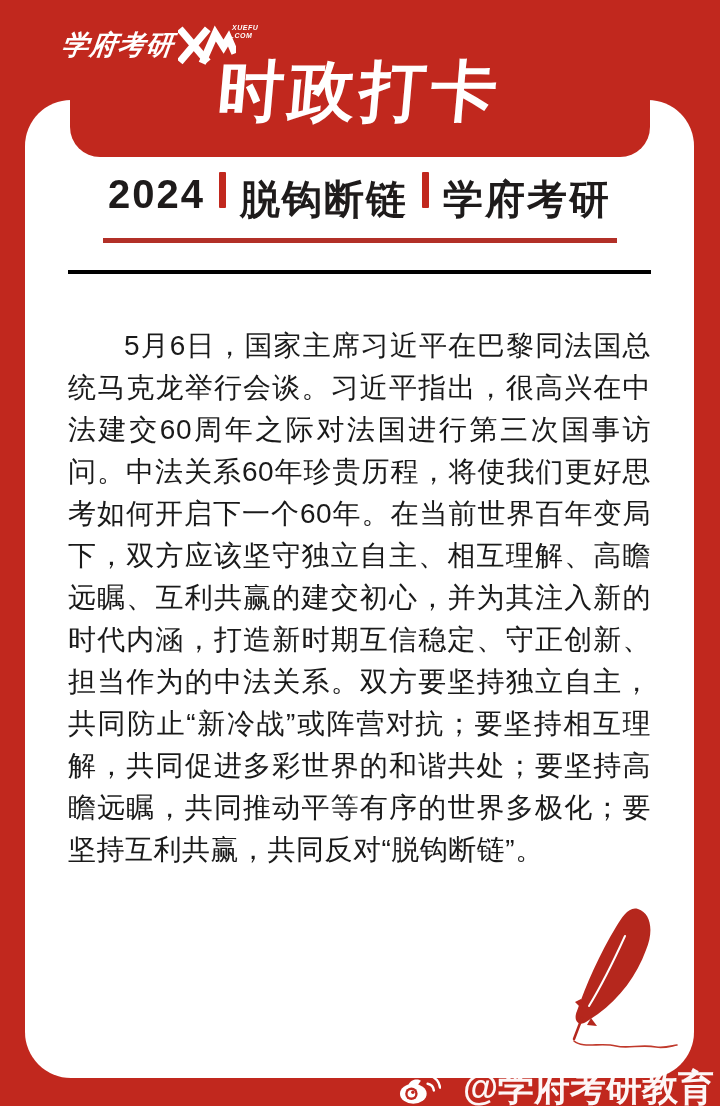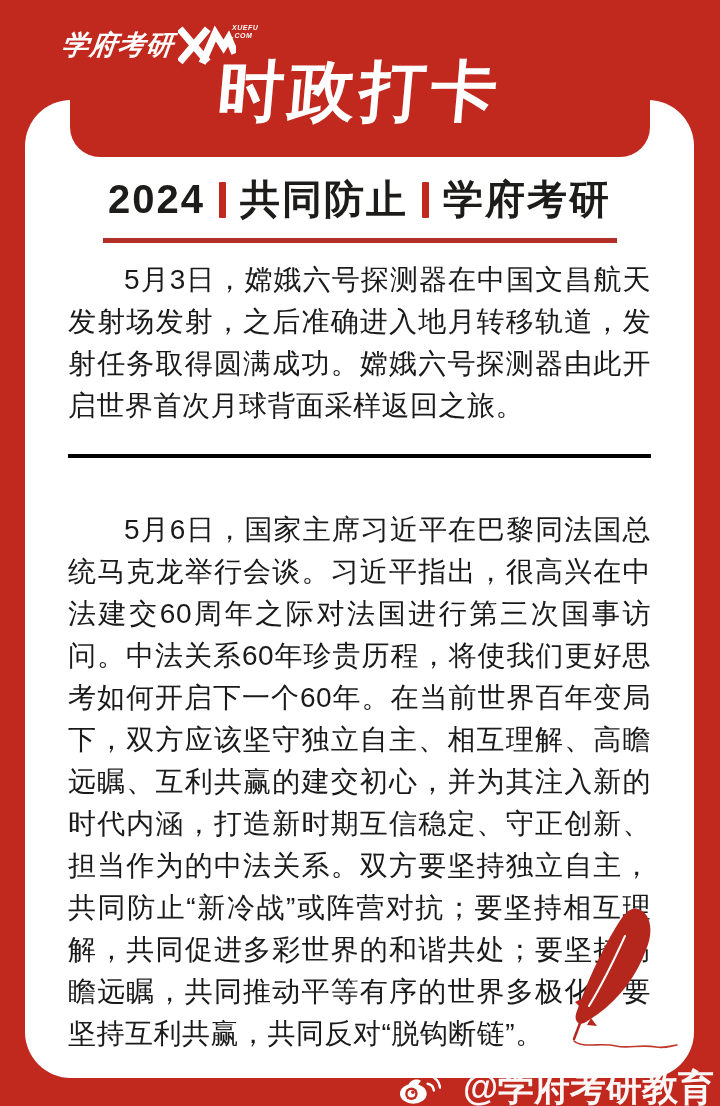--- a/index.html
+++ b/index.html
@@ -85,21 +85,21 @@
     font-size: 66px;
     font-weight: 900;
     letter-spacing: 5px;
     transform: skewX(-5deg);
     white-space: nowrap;
   }
 
   
   .subtitle {
     display: flex;
-    align-items: center;
+    align-items: flex-start;
     justify-content: center;
     gap: 14px;
     color: #1e1b1b;
     font-size: 40px;
     font-weight: 900;
     letter-spacing: 2px;
     white-space: nowrap;
   }
   .subtitle .sep {
     display: inline-block;
@@ -174,28 +174,27 @@
     <span class="logo-domain">
       <span>XUEFU</span>
       <span>.COM</span>
     </span>
   </div>
 
   <div class="card">
     <div class="subtitle">
       <span>2024</span>
       <span class="sep"></span>
-      <span>共同防止</span>
+      <span>脱钩断链</span>
       <span class="sep"></span>
       <span>学府考研</span>
     </div>
     <div class="subtitle-underline"></div>
 
     <div class="article">
-      <p class="para">5月3日，嫦娥六号探测器在中国文昌航天发射场发射，之后准确进入地月转移轨道，发射任务取得圆满成功。嫦娥六号探测器由此开启世界首次月球背面采样返回之旅。</p>
       <div class="divider"></div>
       <p class="para para-2">5月6日，国家主席习近平在巴黎同法国总统马克龙举行会谈。习近平指出，很高兴在中法建交60周年之际对法国进行第三次国事访问。中法关系60年珍贵历程，将使我们更好思考如何开启下一个60年。在当前世界百年变局下，双方应该坚守独立自主、相互理解、高瞻远瞩、互利共赢的建交初心，并为其注入新的时代内涵，打造新时期互信稳定、守正创新、担当作为的中法关系。双方要坚持独立自主，共同防止“新冷战”或阵营对抗；要坚持相互理解，共同促进多彩世界的和谐共处；要坚持高瞻远瞩，共同推动平等有序的世界多极化；要坚持互利共赢，共同反对“脱钩断链”。</p>
     </div>
   </div>
 
   <div class="banner">
     <h1 class="title">时政打卡</h1>
   </div>
 
   <svg class="quill" width="175" height="158" viewBox="0 0 175 158">

